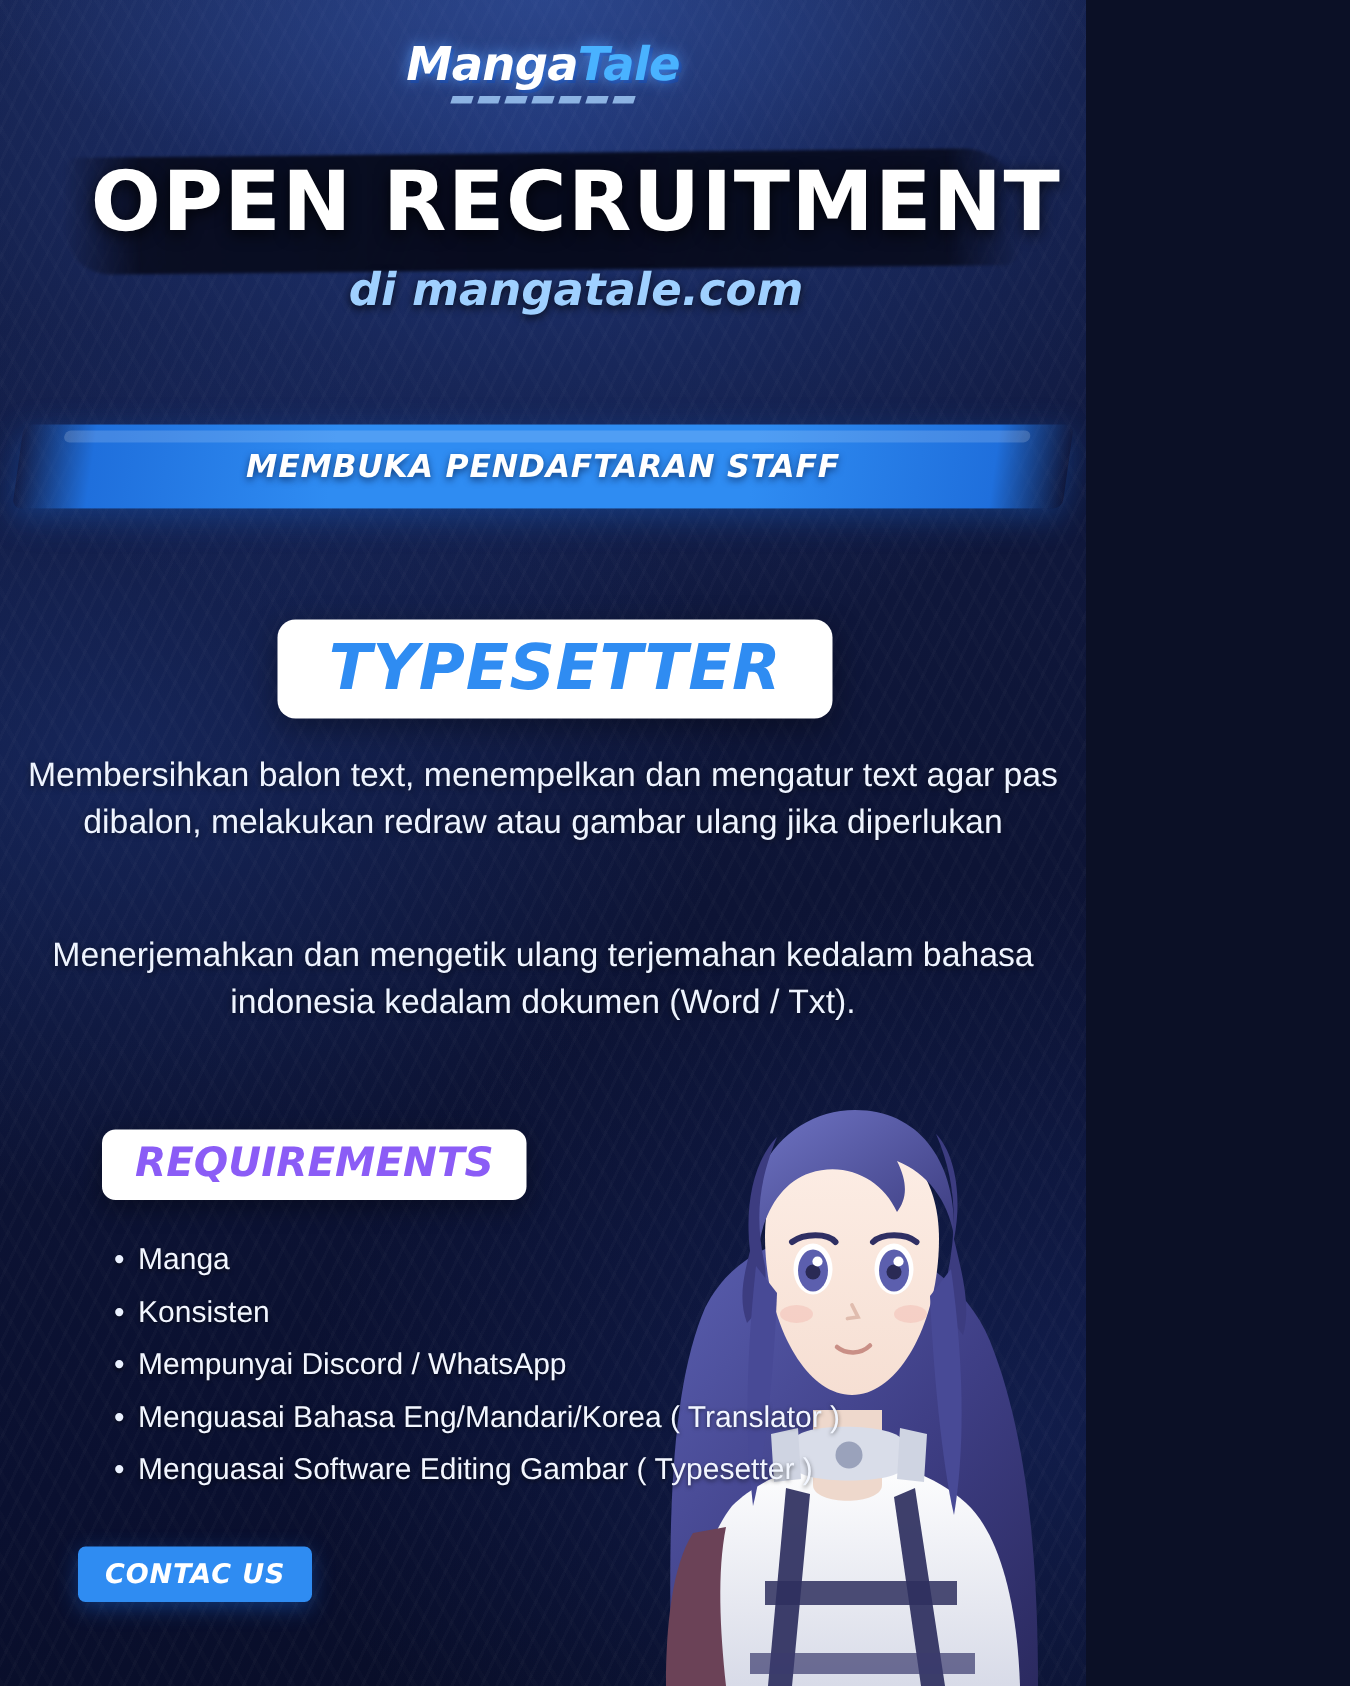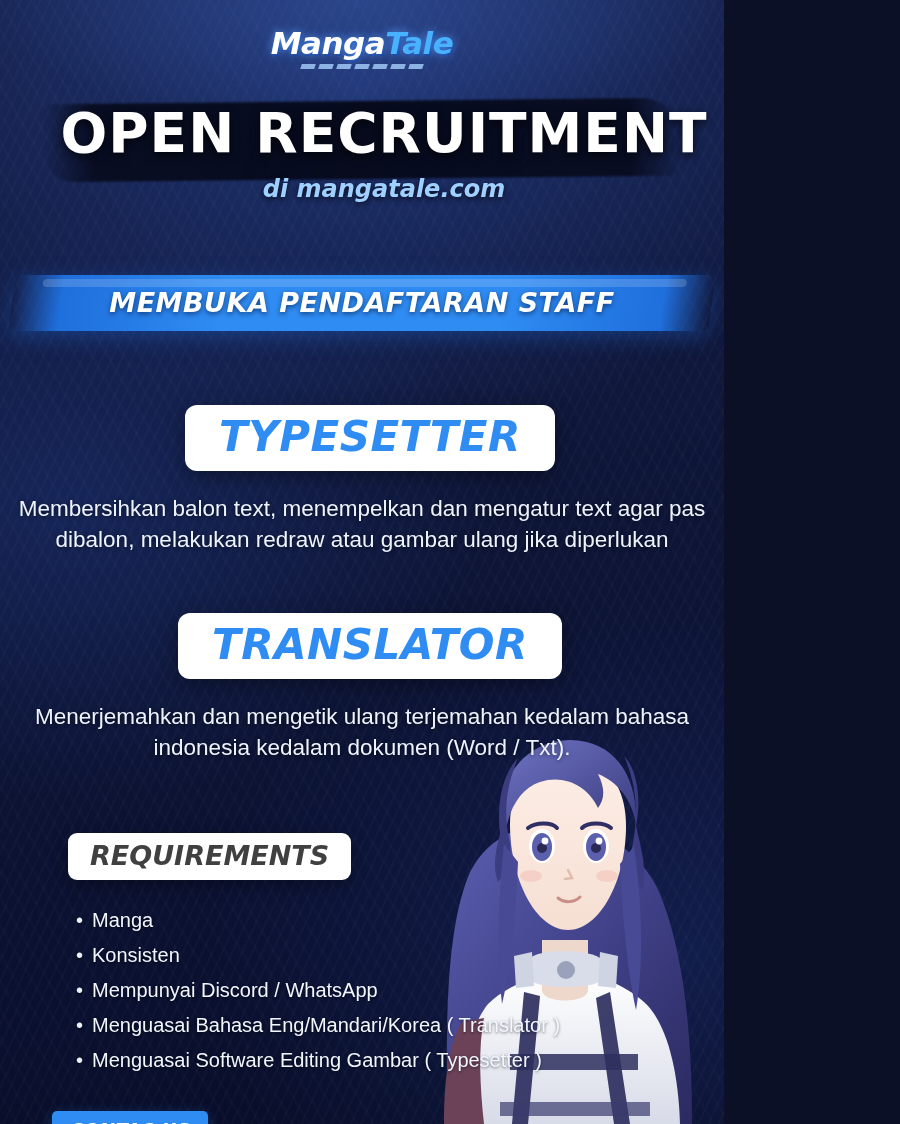--- a/index.html
+++ b/index.html
@@ -104,21 +104,21 @@
     color: #ffffff;
     text-shadow: 0 3px 10px rgba(0,0,0,0.75);
     margin: 0;
     padding: 6px 0 0 0;
   }
   .sub-title {
     position: relative;
     font-family: "DejaVu Sans", sans-serif;
     font-weight: bold;
     font-style: italic;
-    font-size: 24px;
+    font-size: 30px;
     color: #9fd0ff;
     margin-top: 10px;
     text-shadow: 0 2px 6px rgba(0,0,0,0.7);
   }
 
   
   .banner-wrap {
     position: relative;
     margin-top: 72px;
     height: 64px;
@@ -142,21 +142,21 @@
     background: rgba(255,255,255,0.16);
     border-radius: 6px;
   }
   .banner-text {
     position: relative;
     text-align: center;
     line-height: 56px;
     font-family: "DejaVu Sans", sans-serif;
     font-weight: bold;
     font-style: italic;
-    font-size: 27px;
+    font-size: 21px;
     letter-spacing: 0.5px;
     color: #ffffff;
     text-shadow: 0 2px 5px rgba(0,20,60,0.6);
   }
 
   
   .role { text-align: center; }
   .role-chip {
     display: inline-block;
     background: #ffffff;
@@ -181,21 +181,21 @@
     text-shadow: 0 1px 4px rgba(0,0,0,0.55);
   }
   .role-typesetter { margin-top: 66px; }
   .role-translator { margin-top: 58px; }
 
   
   .req-section { margin-top: 70px; padding-left: 68px; }
   .req-chip {
     display: inline-block;
     background: #ffffff;
-    color: #404040;
+    color: #8b5cf6;
     font-family: "DejaVu Sans", sans-serif;
     font-weight: bold;
     font-style: italic;
     font-size: 27px;
     padding: 7px 22px 9px 22px;
     border-radius: 9px;
     box-shadow: 0 5px 16px rgba(0,0,0,0.35);
   }
   .req-list {
     list-style: none;
@@ -274,21 +274,20 @@
       <div class="banner-brush"></div>
       <div class="banner-text">MEMBUKA PENDAFTARAN STAFF</div>
     </div>
 
     <div class="role role-typesetter">
       <div class="role-chip">TYPESETTER</div>
       <p class="role-desc">Membersihkan balon text, menempelkan dan mengatur text agar pas dibalon, melakukan redraw atau gambar ulang jika diperlukan</p>
     </div>
 
     <div class="role role-translator">
-      <div class="role-chip">TRANSLATOR</div>
       <p class="role-desc">Menerjemahkan dan mengetik ulang terjemahan kedalam bahasa indonesia kedalam dokumen (Word / Txt).</p>
     </div>
 
     <div class="req-section">
       <div class="req-chip">REQUIREMENTS</div>
       <ul class="req-list">
         <li>Manga</li>
         <li>Konsisten</li>
         <li>Mempunyai Discord / WhatsApp</li>
         <li>Menguasai Bahasa Eng/Mandari/Korea ( Translator )</li>

